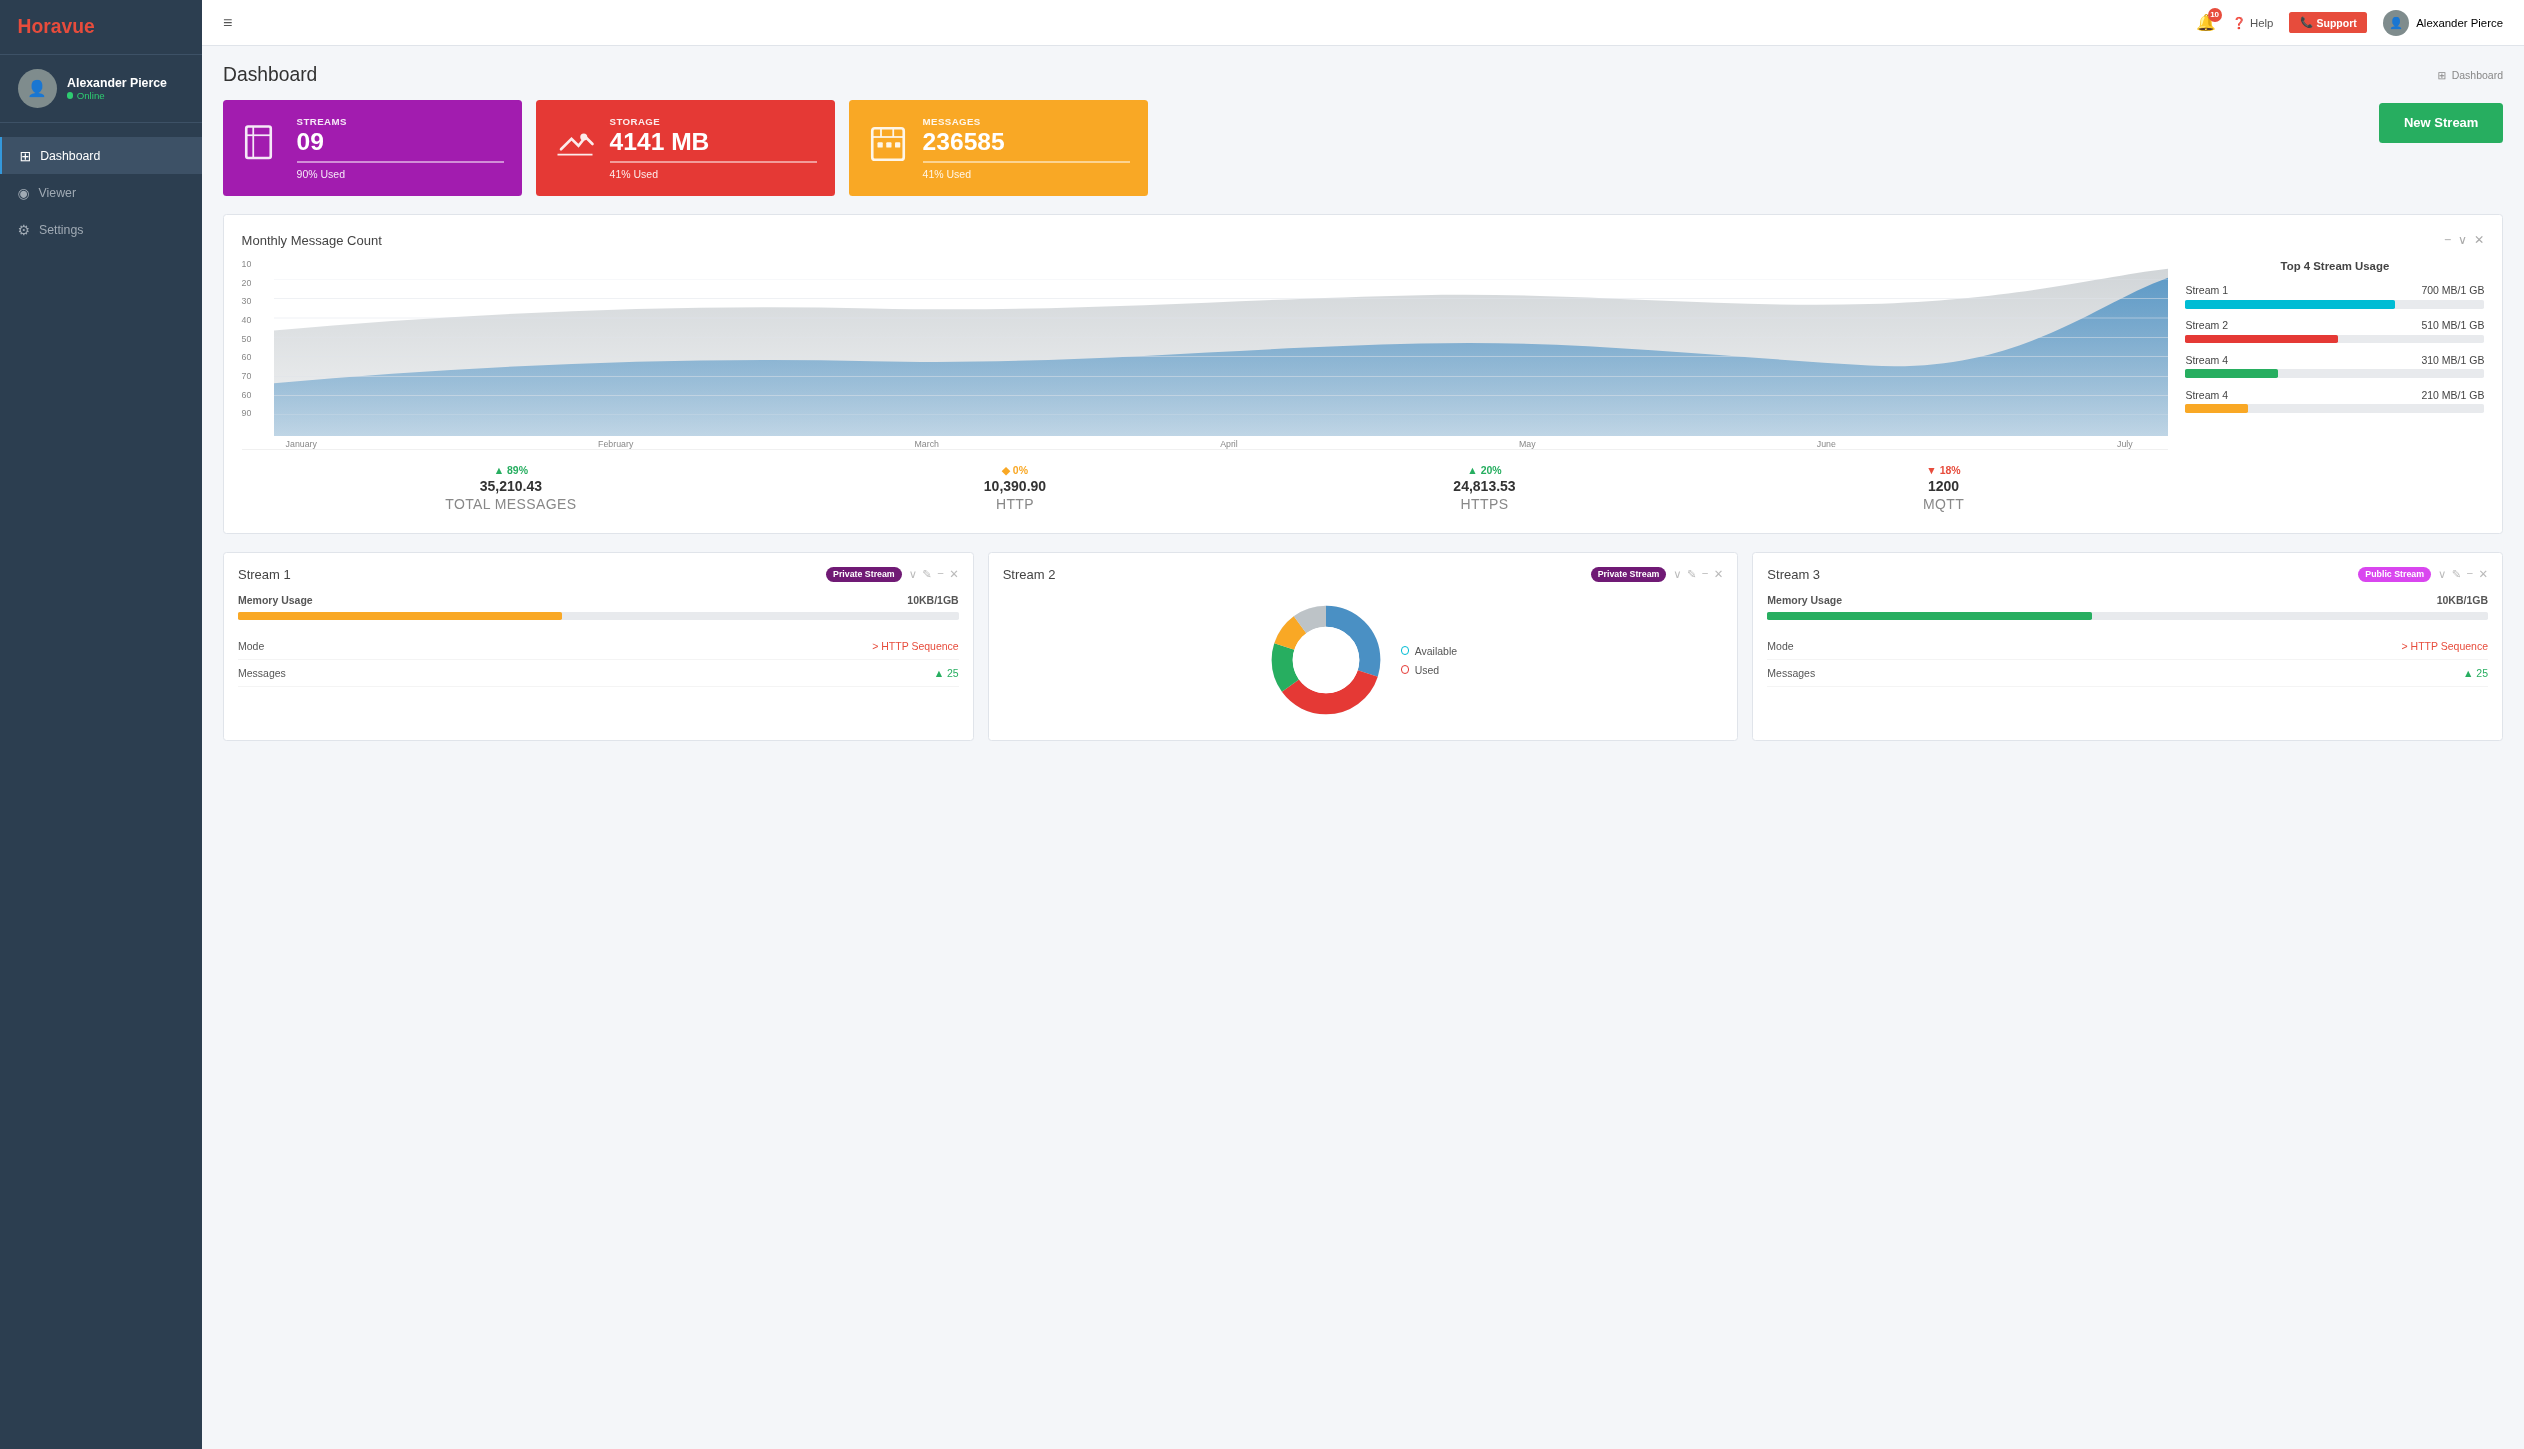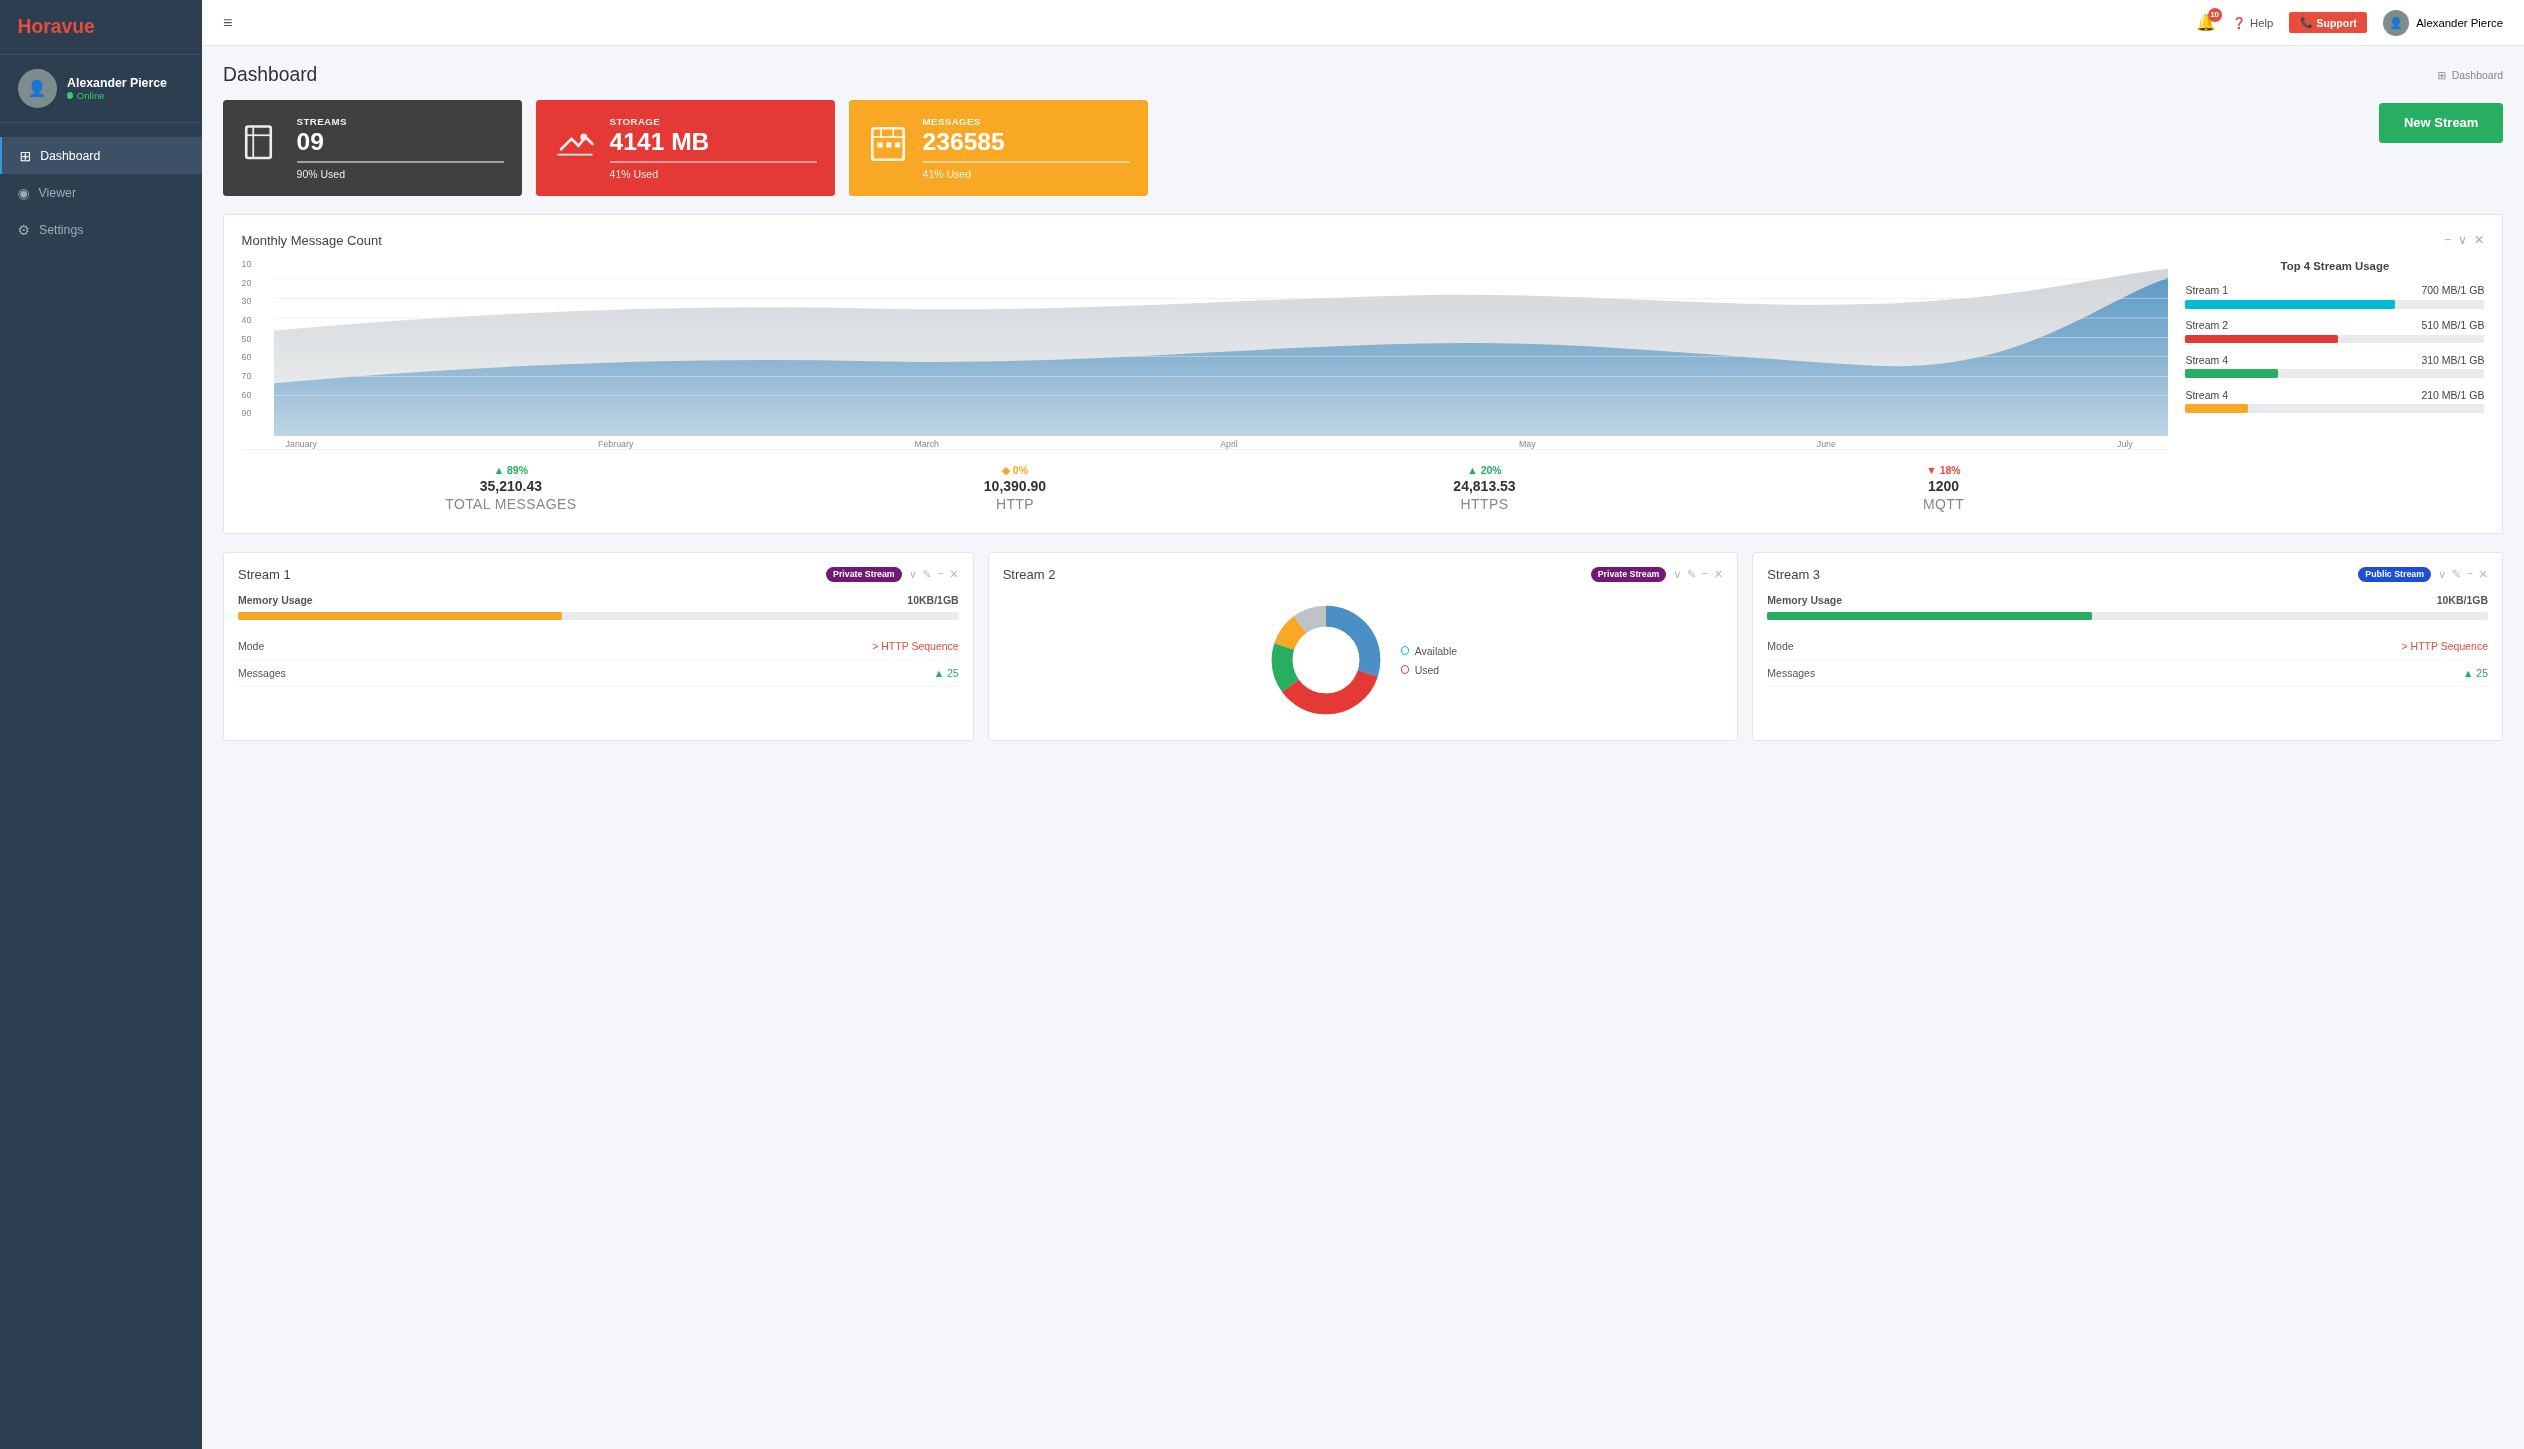--- a/index.html
+++ b/index.html
@@ -87,21 +87,21 @@
     }
     .page-title { font-size: 19.3px; font-weight: 400; color: #333; }
     .breadcrumb { display: flex; align-items: center; gap: 5.3px; color: #888; font-size: 10.5px; }
 
     
     .stats-row { display: flex; gap: 14px; margin-bottom: 17.6px; align-items: flex-start; }
     .stat-card {
       flex: 1; border-radius: 3.5px; padding: 16px 17.6px;
       display: flex; align-items: center; gap: 14px; color: #fff; max-width: 299px;
     }
-    .stat-card.blue { background: #404040; }
+    .stat-card.blue { background: #a21caf; }
     .stat-card.red { background: #e53935; }
     .stat-card.amber { background: #f9a825; }
     .stat-icon { font-size: 35px; opacity: 0.9; }
     .stat-info { flex: 1; }
     .stat-label { font-size: 9.7px; font-weight: 600; letter-spacing: 0.4px; opacity: 0.9; text-transform: uppercase; }
     .stat-value { font-size: 24.6px; font-weight: 700; line-height: 1.2; }
     .stat-divider { height: 1.8px; background: rgba(255,255,255,0.5); margin: 5.3px 0; }
     .stat-used { font-size: 10.5px; opacity: 0.9; }
     .new-stream-btn {
       background: #27ae60; color: #fff; border: none;
@@ -157,21 +157,21 @@
     .stat-sum-label { font-size: 14px; color: #888; text-transform: uppercase; letter-spacing: 0.4px; }
 
     
     .streams-row { display: flex; gap: 14px; }
     .stream-card {
       flex: 1; background: #fff; border-radius: 3.5px; border: 0.9px solid #e0e4ea; padding: 14px;
     }
     .stream-card-header { display: flex; align-items: center; gap: 7px; margin-bottom: 12.3px; }
     .stream-card-title { font-size: 13px; color: #444; font-weight: 500; flex: 1; }
     .badge-private { background: #701a75; color: #fff; font-size: 8.8px; padding: 2.6px 7px; border-radius: 8.8px; font-weight: 600; }
-    .badge-public { background: #1d4ed8; color: #fff; font-size: 8.8px; padding: 2.6px 7px; border-radius: 8.8px; font-weight: 600; }
+    .badge-public { background: #d946ef; color: #fff; font-size: 8.8px; padding: 2.6px 7px; border-radius: 8.8px; font-weight: 600; }
     .stream-card-controls { display: flex; gap: 5.3px; color: #bbb; font-size: 11.4px; }
     .stream-card-ctrl { cursor: pointer; }
     .mem-header { display: flex; justify-content: space-between; margin-bottom: 5.3px; font-size: 10.5px; font-weight: 600; color: #555; }
     .mem-bar-bg { height: 8.8px; background: #e8eaed; border-radius: 1.8px; margin-bottom: 12.3px; }
     .mem-bar { height: 8.8px; border-radius: 1.8px; }
     .stream-detail { display: flex; justify-content: space-between; padding: 7px 0; border-bottom: 0.9px solid #f4f4f4; font-size: 10.5px; color: #555; }
     .stream-detail-val { color: #e74c3c; font-size: 10.5px; }
     .stream-detail-val.green { color: #27ae60; }
 
     

